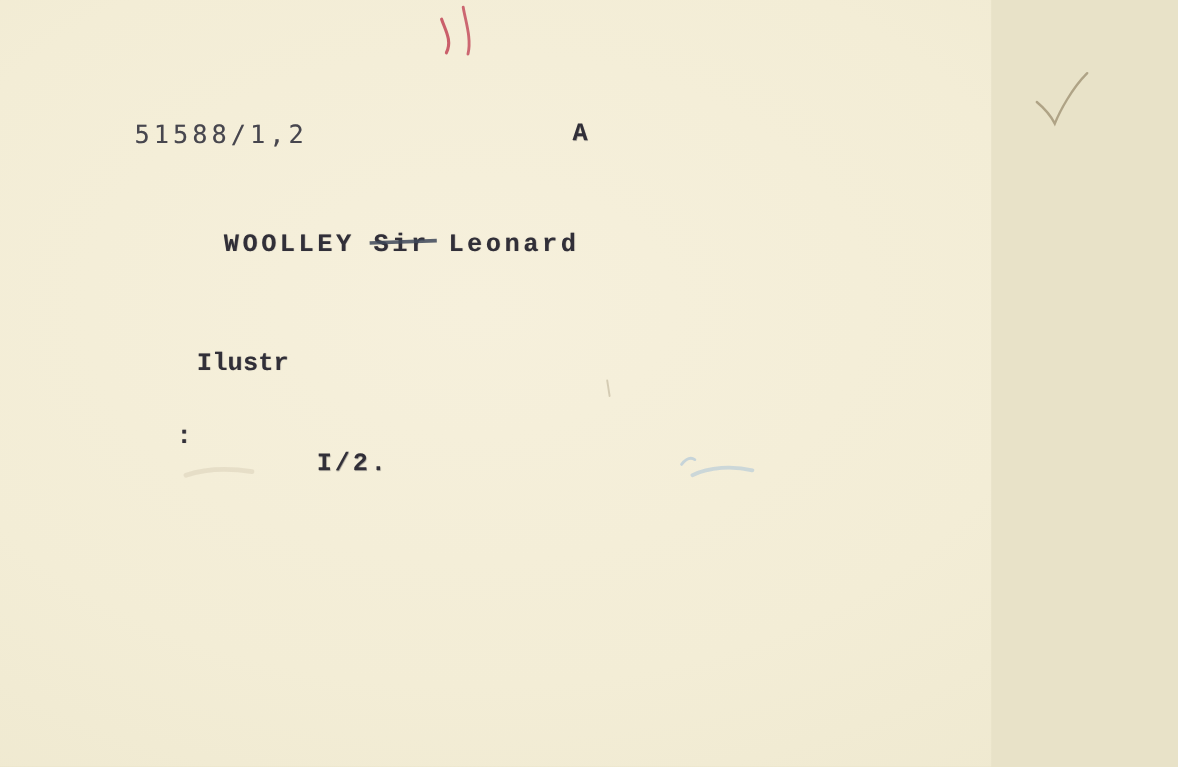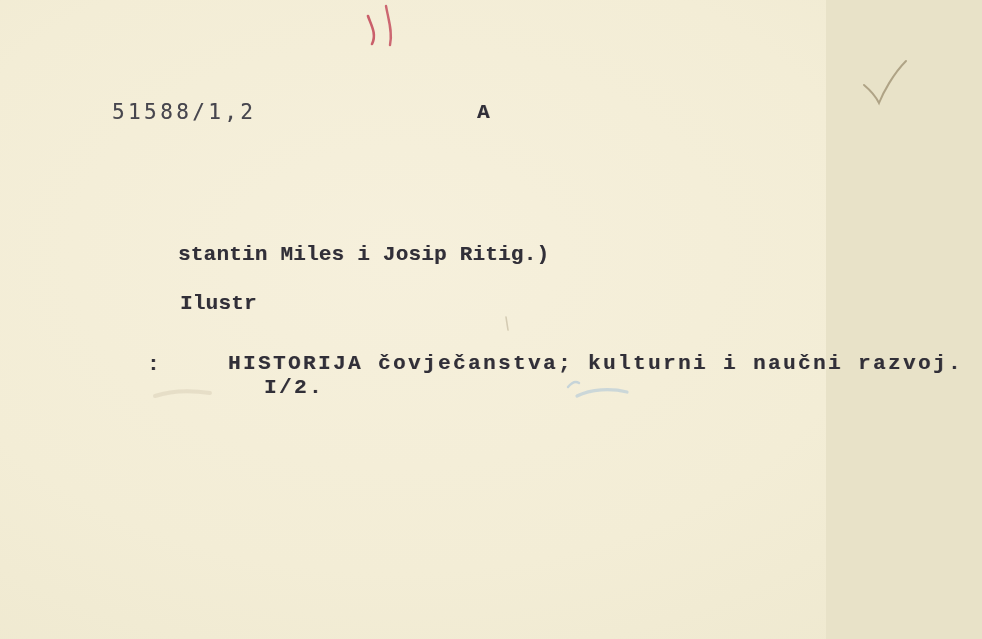--- a/index.html
+++ b/index.html
@@ -32,21 +32,21 @@
     letter-spacing: 3.4px;
     color: #47464e;
     text-shadow: 0.2px 0.2px 0.4px rgba(70,70,80,0.4);
   }
   .section-letter { left: 477px; top: 101px; }
   .heading   { left: 124px; top: 170px; letter-spacing: 3px; }
   .title-1   { left: 178px; top: 197px; }
   .title-2   { left: 175px; top: 220px; }
   .title-3   { left: 178px; top: 243px; }
   .imprint   { left: 175px; top: 279px; }
-  .illustr   { left: 180px; top: 292px; }
+  .illustr   { left: 164px; top: 292px; }
   .subject-marker { left: 147px; top: 353px; }
   .subject-1 { left: 228px; top: 352px; letter-spacing: 2.4px; }
   .subject-2 { left: 228px; top: 376px; letter-spacing: 2.4px; margin-left: 36px; }
   .raised { position: relative; top: -4px; display: inline-block; }
   .sup {
     font-size: 13px;
     position: relative; top: -7px;
     letter-spacing: 0;
   }
   .struck { position: relative; display: inline-block; }
@@ -66,31 +66,32 @@
 </style>
 </head>
 <body>
 
 <div class="card">
 
   <div class="line call-number">51588/1,2</div>
 
   <div class="line section-letter">A</div>
 
+  <div class="line heading">
+    <span>WOOLLEY </span><span class="struck"><span>Sir</span><span class="strike-line"></span></span><span> Leonard</span>
+  </div>
 
 
 
-  <div class="line title-3">stantin Miles i Josip Ritig.)</div>
 
 
   <div class="line illustr">Ilustr</div>
 
   <div class="line subject-marker">:</div>
 
-  <div class="line subject-1">HISTORIJA čovječanstva; kulturni i naučni razvoj.</div>
 
   <div class="line subject-2">I/2.</div>
 
   <svg class="marks-overlay" width="982" height="639" viewBox="0 0 982 639">
 
     <g>
       <path d="M 368,16 C 371,25 377,34 372,44" fill="none" stroke-width="2.6" stroke-linecap="round" opacity="0.85" stroke="#c24557"></path>
       <path d="M 386,6 C 388,18 393,32 390,45" fill="none" stroke-width="2.4" stroke-linecap="round" opacity="0.8" stroke="#c24557"></path>
     </g>
 

